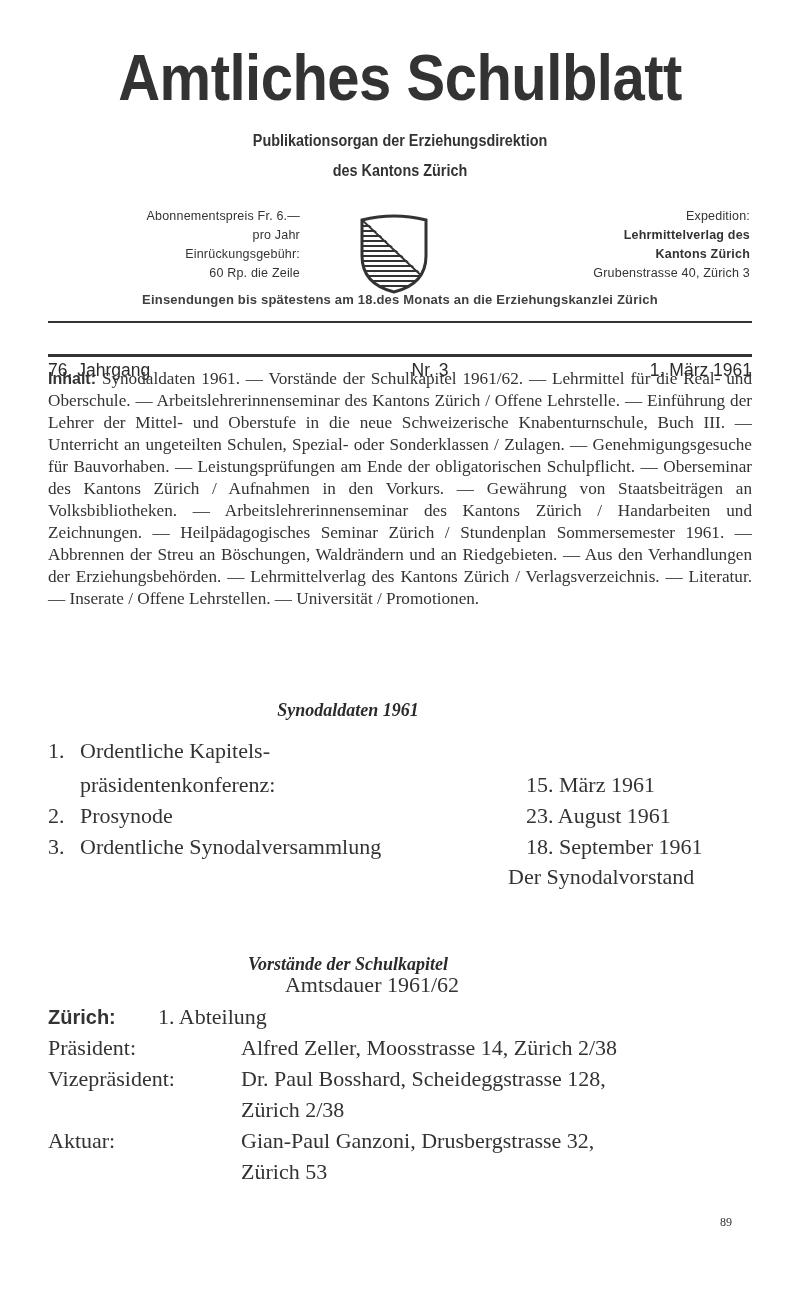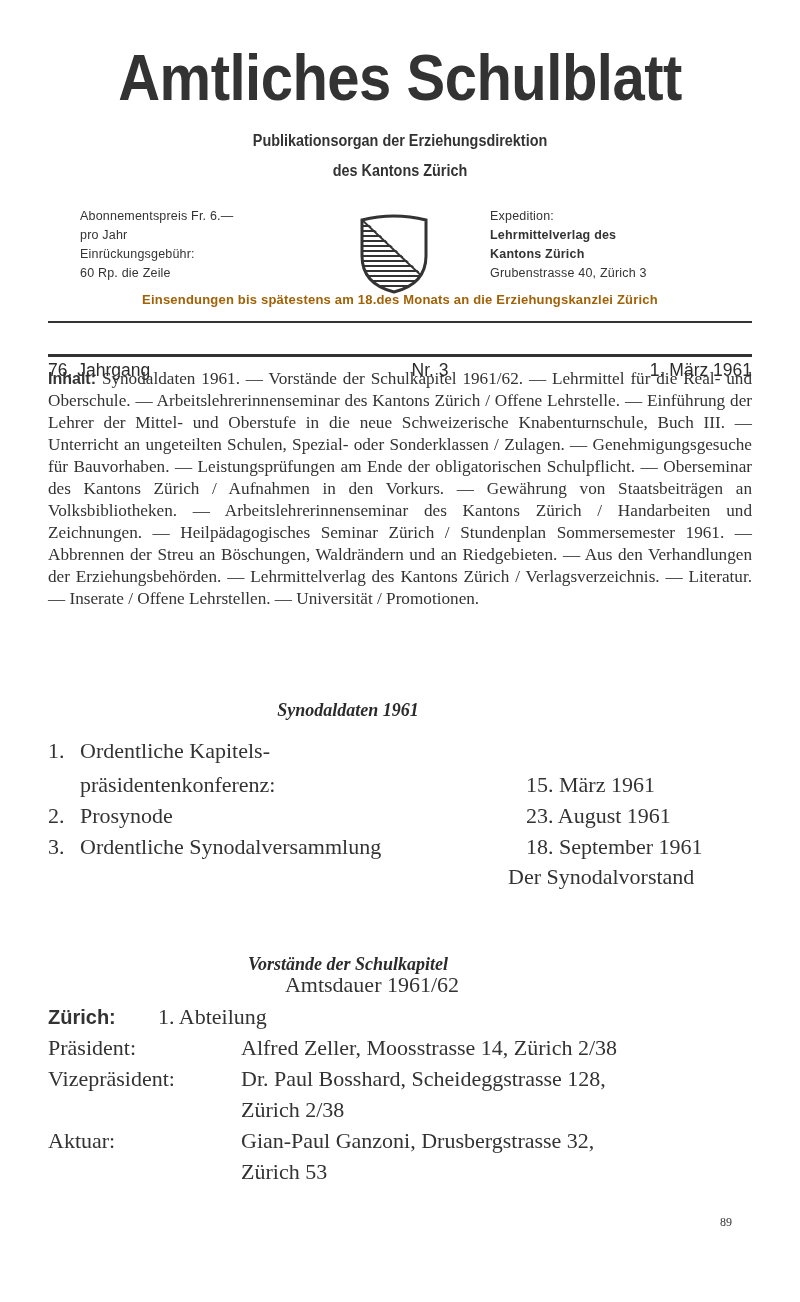--- a/index.html
+++ b/index.html
@@ -17,29 +17,29 @@
     color: #333333; transform: scaleY(1.12); transform-origin: top center;
   }
   .subtitle {
     left: 0; width: 800px; text-align: center;
     font-family: "Liberation Sans", "DejaVu Sans", sans-serif;
     font-weight: bold; font-size: 16px; color: #333;
     transform: scaleX(0.9); transform-origin: center;
   }
   .info {
     font-family: "Liberation Sans", "DejaVu Sans", sans-serif;
-    font-size: 12.5px; line-height: 19px; text-align: left; color: #333;
+    font-size: 12.5px; line-height: 19px; text-align: right; color: #333;
     letter-spacing: 0.2px;
   }
   .info.bold { font-weight: bold; }
   .shield { left: 358px; top: 212px; width: 72px; height: 82px; }
   .deadline {
     left: 0; width: 800px; top: 292px; text-align: center;
     font-family: "Liberation Sans", "DejaVu Sans", sans-serif;
-    font-weight: bold; font-size: 13px; color: #a16207; letter-spacing: 0.2px;
+    font-weight: bold; font-size: 13px; color: #404040; letter-spacing: 0.2px;
   }
   .rule { left: 48px; width: 704px; background: #333; }
   .issue-row {
     left: 48px; width: 704px; top: 325px; height: 26px;
     display: flex; justify-content: space-between; align-items: center;
     font-family: "Liberation Sans", "DejaVu Sans", sans-serif;
     font-size: 17.5px; color: #2b2b2b; margin-top: 32px;
   }
   .toc {
     left: 48px; width: 704px; top: 368px;

